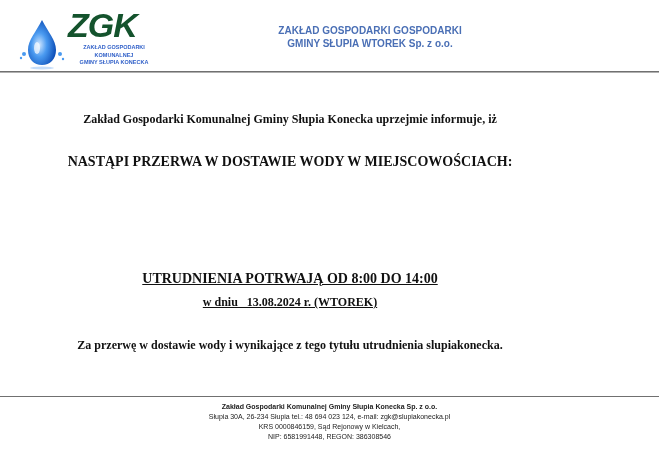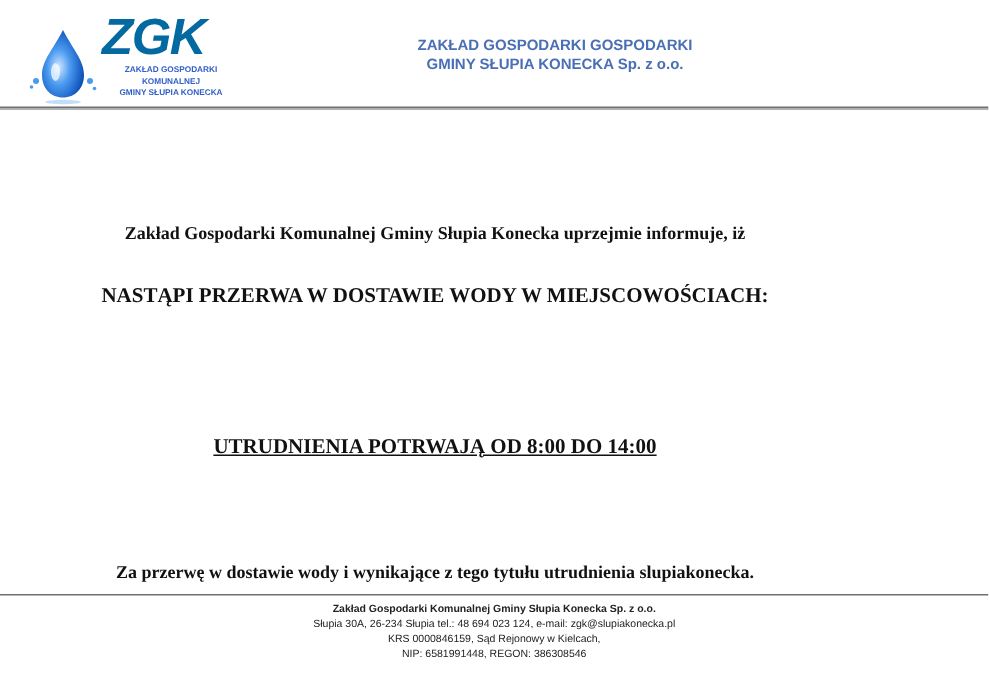--- a/index.html
+++ b/index.html
@@ -1,34 +1,34 @@
 <!DOCTYPE html>
 <html><head>
 <meta charset="utf-8">
 <style>
   html, body { margin: 0; padding: 0; background: #ffffff; }
   body { width: 659px; height: 466px; position: relative; overflow: hidden; }
   .page { position: absolute; left: 0; top: 0; width: 659px; height: 466px; background: #fff; }
 
   .logo { position: absolute; left: 18px; top: 8px; width: 130px; height: 62px; }
   .logo-drop { position: absolute; left: 0; top: 10px; width: 48px; height: 52px; }
-  .logo-zgk { position: absolute; left: 50px; top: 0px; font-family: "Liberation Sans", sans-serif; font-weight: bold; font-size: 34px; line-height: 34px; color: #0369a1; letter-spacing: -1px; font-style: italic; }
+  .logo-zgk { position: absolute; left: 50px; top: 0px; font-family: "Liberation Sans", sans-serif; font-weight: bold; font-size: 34px; line-height: 34px; color: #14532d; letter-spacing: -1px; font-style: italic; }
   .logo-sub { position: absolute; left: 56px; top: 36px; width: 80px; font-family: "Liberation Sans", sans-serif; font-weight: bold; font-size: 5.5px; line-height: 7.5px; color: #2f5fc8; text-align: center; }
 
   .company-header { position: absolute; left: 260px; top: 25px; width: 220px; text-align: center; font-family: "Liberation Sans", sans-serif; font-weight: bold; font-size: 10px; line-height: 12.5px; color: #4a6fb5; }
 
   .rule-top { position: absolute; left: 0; top: 71px; width: 659px; height: 1px; background: #707070; border-bottom: 1px solid #b0b0b0; }
   .rule-bottom { position: absolute; left: 0; top: 396px; width: 659px; height: 1px; background: #707070; }
 
-  .notice { position: absolute; left: 0; width: 580px; text-align: center; font-family: "Liberation Serif", serif; font-weight: bold; color: #111; margin-top: 36px; }
+  .notice { position: absolute; left: 0; width: 580px; text-align: center; font-family: "Liberation Serif", serif; font-weight: bold; color: #111; }
   .l1 { top: 112px; font-size: 12px; }
   .l2 { top: 136px; font-size: 12px; }
   .l3 { top: 154px; font-size: 14px; }
   .l4 { top: 205px; font-size: 14px; text-decoration: underline; line-height: 16px; }
-  .l5 { top: 255px; font-size: 14px; text-decoration: underline; }
+  .l5 { top: 271px; font-size: 14px; text-decoration: underline; }
   .l6 { top: 295px; font-size: 12px; text-decoration: underline; }
   .l7 { top: 338px; font-size: 12px; }
 
   .footer { position: absolute; left: 0; top: 402px; width: 659px; text-align: center; font-family: "Liberation Sans", sans-serif; font-size: 7px; line-height: 10px; color: #222; }
   .footer .fb { font-weight: bold; }
 </style>
 </head>
 <body>
 
 <div class="page">
@@ -53,28 +53,29 @@
     <div class="logo-zgk">ZGK</div>
     <div class="logo-sub">
       <div>ZAKŁAD GOSPODARKI</div>
       <div>KOMUNALNEJ</div>
       <div>GMINY SŁUPIA KONECKA</div>
     </div>
   </div>
 
   <div class="company-header">
     <div>ZAKŁAD GOSPODARKI GOSPODARKI</div>
-    <div>GMINY SŁUPIA KONECKA Sp. z o.o.</div>
+    <div>GMINY SŁUPIA WTOREK Sp. z o.o.</div>
   </div>
 
   <div class="rule-top"></div>
 
   <div class="notice l1">Zakład Gospodarki Komunalnej Gminy Słupia Konecka uprzejmie informuje, iż</div>
   <div class="notice l3">NASTĄPI PRZERWA W DOSTAWIE WODY W MIEJSCOWOŚCIACH:</div>
   <div class="notice l5" style="white-space:pre;">UTRUDNIENIA POTRWAJĄ OD 8:00 DO 14:00</div>
+  <div class="notice l6" style="white-space:pre;">w dniu   13.08.2024 r. (WTOREK)</div>
   <div class="notice l7">Za przerwę w dostawie wody i wynikające z tego tytułu utrudnienia slupiakonecka.</div>
 
   <div class="rule-bottom"></div>
 
   <div class="footer">
     <div class="fb">Zakład Gospodarki Komunalnej Gminy Słupia Konecka Sp. z o.o.</div>
     <div>Słupia 30A, 26-234 Słupia tel.: 48 694 023 124, e-mail: zgk@slupiakonecka.pl</div>
     <div>KRS 0000846159, Sąd Rejonowy w Kielcach,</div>
     <div>NIP: 6581991448, REGON: 386308546</div>
   </div>

